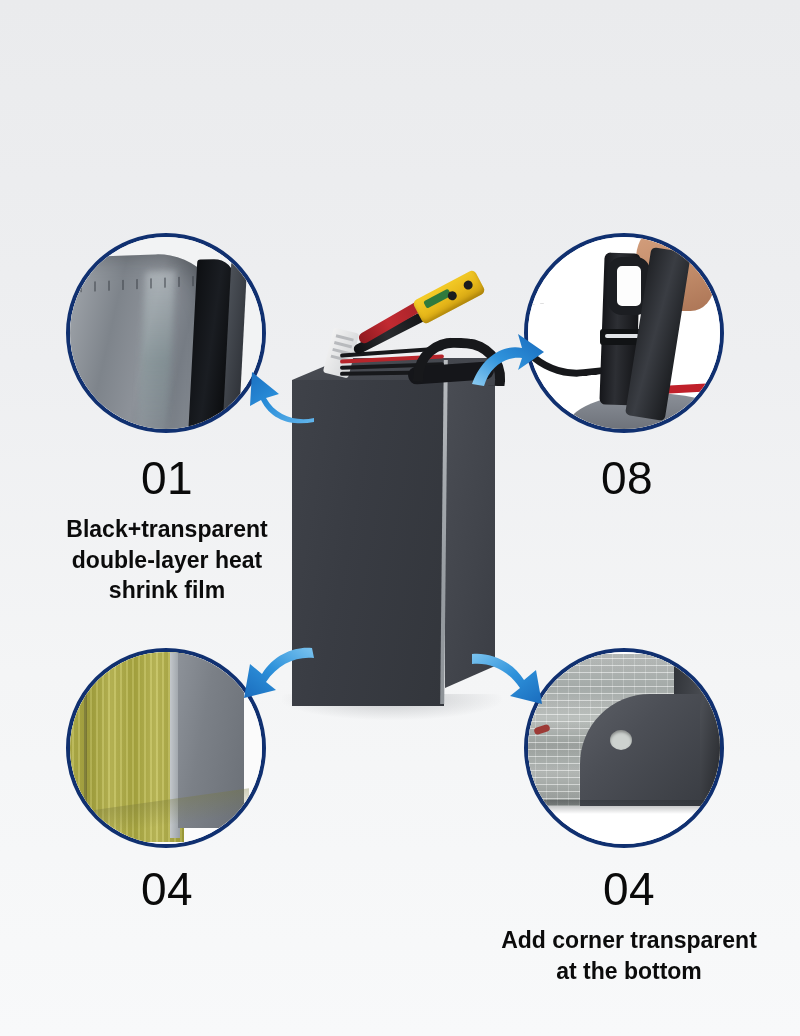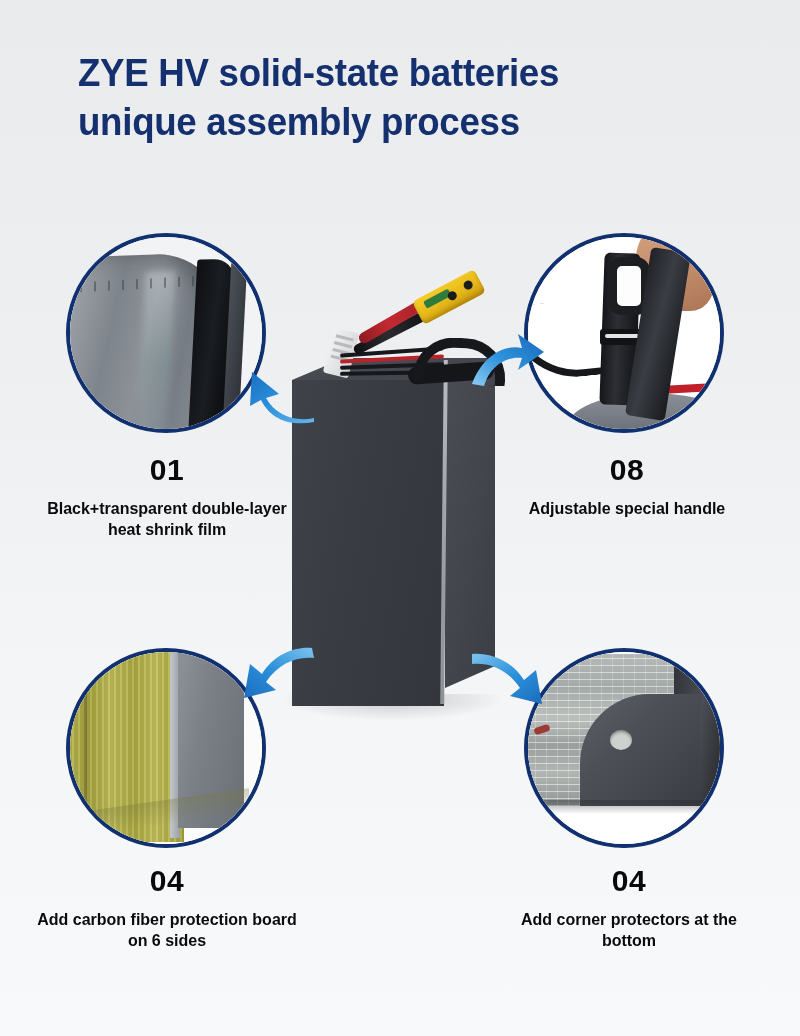--- a/index.html
+++ b/index.html
@@ -415,48 +415,44 @@
   .a4 { left: 468px; top: 648px; width: 80px; height: 58px; }
 
   
   .caption {
     position: absolute;
     text-align: center;
     color: #101010;
   }
   .cap-num {
     font-family: "Liberation Sans Narrow", "Liberation Sans", sans-serif;
-    font-weight: bold;
-    font-size: 30px;
+    font-weight: normal;
+    font-size: 46px;
     line-height: 1;
     color: #0a0a0a;
     margin-bottom: 13px;
     letter-spacing: 0.5px;
   }
   .cap-text {
     font-family: "Liberation Sans", sans-serif;
     font-weight: bold;
-    font-size: 16px;
+    font-size: 23px;
     line-height: 1.33;
     color: #0b0b0b;
   }
   .cap-1 { left: 36px;  top: 455px; width: 262px; }
   .cap-2 { left: 500px; top: 455px; width: 254px; }
   .cap-3 { left: 36px;  top: 866px; width: 262px; }
   .cap-4 { left: 494px; top: 866px; width: 270px; text-align: center; }
 </style>
 </head>
 <body>
 
 <div id="page">
 
-  <div class="title-block">
-    <div class="title-line">ZYE HV solid-state batteries</div>
-    <div class="title-line">unique assembly process</div>
-  </div>
 
   <div class="photo-circle pc-1">
     <div class="pc-inner film-scene">
       <div class="film-sheet"></div>
       <div class="film-black"></div>
       <div class="film-edge"></div>
       <div class="film-ridges"></div>
     </div>
   </div>
 
@@ -559,26 +555,24 @@
     <path d="M4 6 C 20 4, 44 12, 56 32 L 68 22 L 74 56 L 42 48 L 52 40 C 40 22, 22 14, 4 16 Z" fill="url(#ag4)"></path>
   </svg>
 
   <div class="caption cap-1">
     <div class="cap-num">01</div>
     <div class="cap-text">Black+transparent double-layer heat shrink film</div>
   </div>
 
   <div class="caption cap-2">
     <div class="cap-num">08</div>
-    <div class="cap-text">Adjustable special handle</div>
   </div>
 
   <div class="caption cap-3">
     <div class="cap-num">04</div>
-    <div class="cap-text">Add carbon fiber protection board on 6 sides</div>
   </div>
 
   <div class="caption cap-4">
     <div class="cap-num">04</div>
-    <div class="cap-text">Add corner protectors at the bottom</div>
+    <div class="cap-text">Add corner transparent at the bottom</div>
   </div>
 
 </div>
 
 </body></html>

